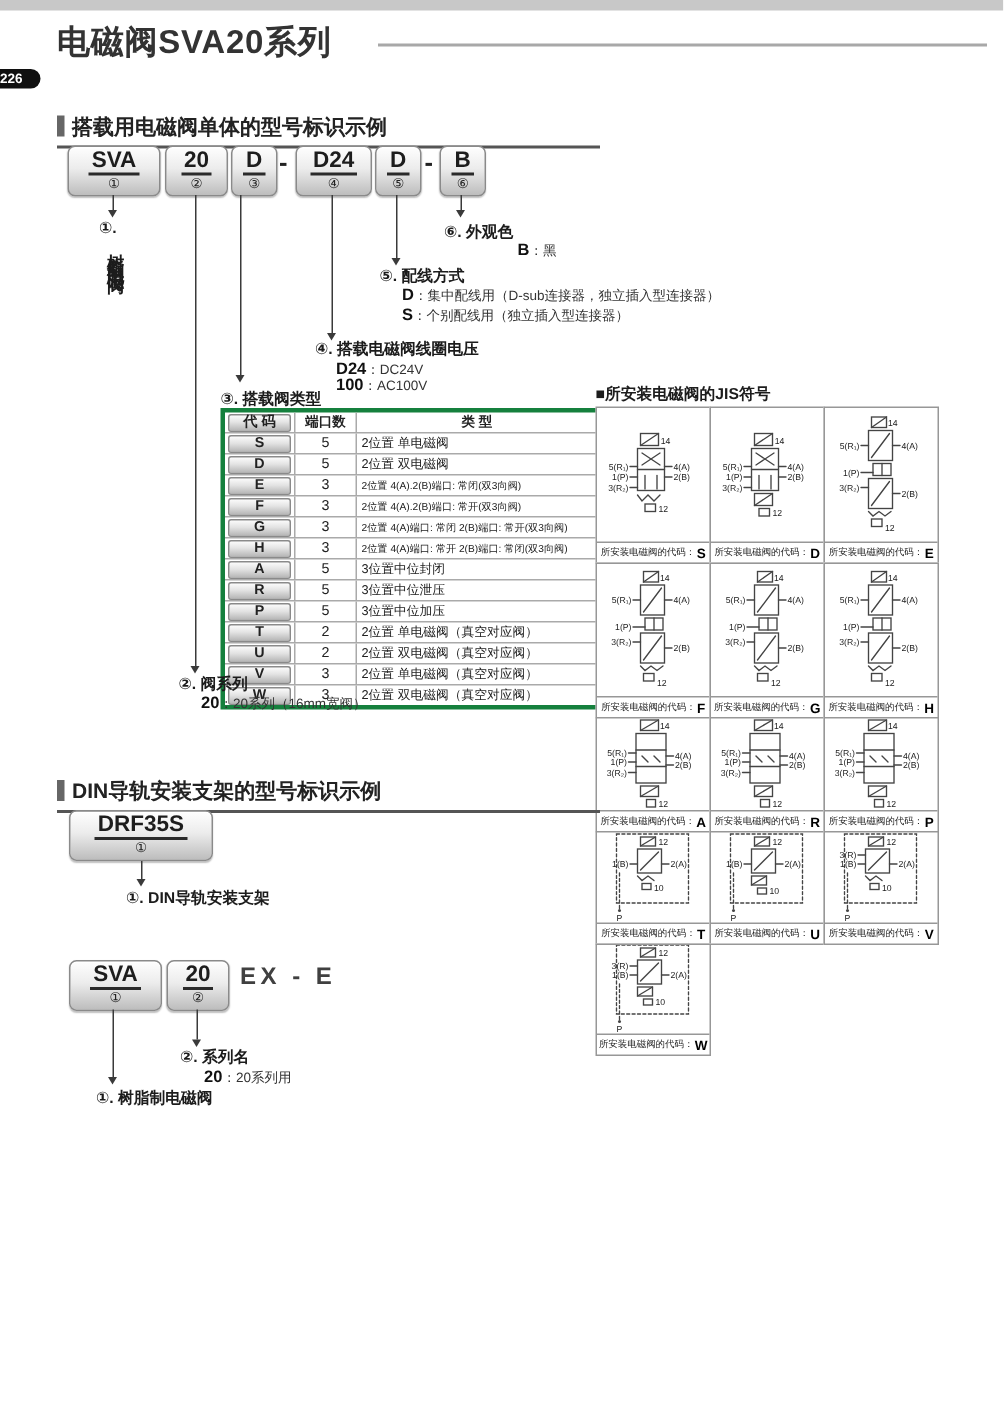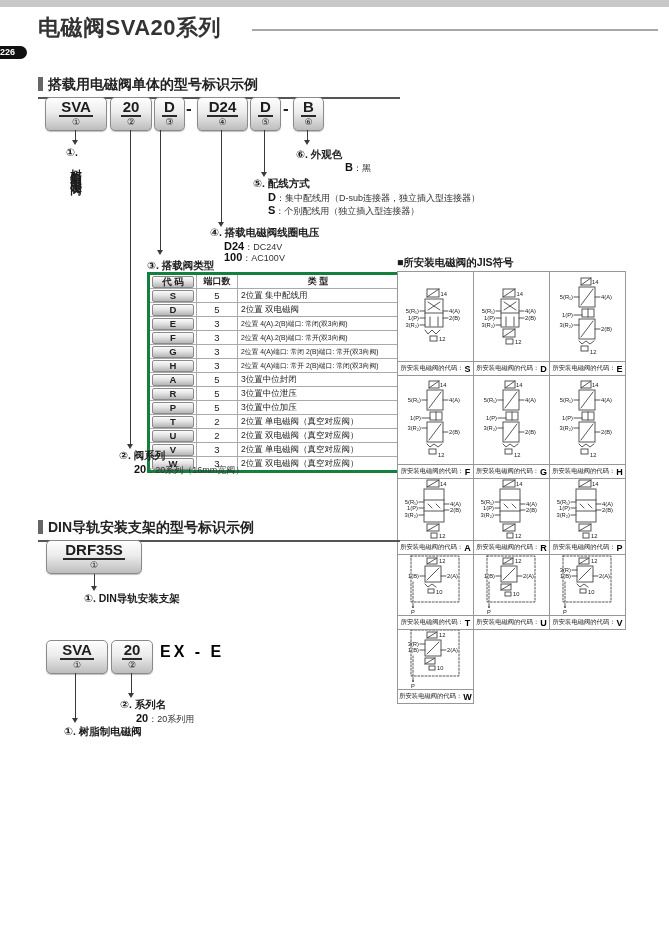--- a/index.html
+++ b/index.html
@@ -13,21 +13,21 @@
   .shead{position:absolute;left:38px;width:352px;font-size:14px;font-weight:bold;color:#222;
          padding:0 0 3px 10px;border-bottom:2px solid #555;}
   .shead::before{content:"";position:absolute;left:0;top:1px;width:5px;height:14px;background:#666;}
   
   .mbox{position:absolute;height:32px;border:1px solid #8a8a8a;border-radius:5px;text-align:center;
         background:linear-gradient(#fefefe,#ececec 45%,#bdbdbd);box-shadow:inset 0 1px 0 #fff,0 1px 1px rgba(0,0,0,.25);}
   .mbox .code{display:inline-block;font-size:15px;font-weight:bold;color:#1d1d1d;line-height:1.05;
               border-bottom:2px solid #2a2a2a;padding:1px 2px 0 2px;}
   .mbox .num{display:block;font-size:9px;line-height:10px;color:#222;}
   .dash{position:absolute;font-size:17px;font-weight:bold;color:#222;}
-  .suffix{position:absolute;font-size:16px;font-weight:bold;letter-spacing:3px;color:#000000;}
+  .suffix{position:absolute;font-size:16px;font-weight:bold;letter-spacing:3px;color:#404040;}
   
   .vline{position:absolute;width:1px;background:#3a3a3a;}
   .ahead{position:absolute;width:0;height:0;border:3px solid transparent;border-top:5px solid #3a3a3a;}
   
   .clabel{position:absolute;font-size:10.5px;font-weight:bold;color:#1c1c1c;white-space:nowrap;}
   .citem{position:absolute;font-size:9px;color:#333;white-space:nowrap;}
   .citem b{font-size:11px;color:#111;}
   .vtext{position:absolute;writing-mode:vertical-rl;text-orientation:upright;font-size:11.5px;font-weight:bold;
          color:#1c1c1c;letter-spacing:3px;}
   
@@ -125,21 +125,21 @@
         </div>
       <div class="vt-ports">端口数</div>
       <div class="vt-type">类 型</div>
     </div>
     <div id="vtbody">
         <div class="vt-row">
           <div class="vt-code">
             <span class="codebtn">S</span>
           </div>
           <div class="vt-ports">5</div>
-          <div class="vt-type">2位置 集中配线用</div>
+          <div class="vt-type">2位置 单电磁阀</div>
         </div>
         <div class="vt-row">
           <div class="vt-code">
             <span class="codebtn">D</span>
           </div>
           <div class="vt-ports">5</div>
           <div class="vt-type">2位置 双电磁阀</div>
         </div>
         <div class="vt-row">
           <div class="vt-code">

